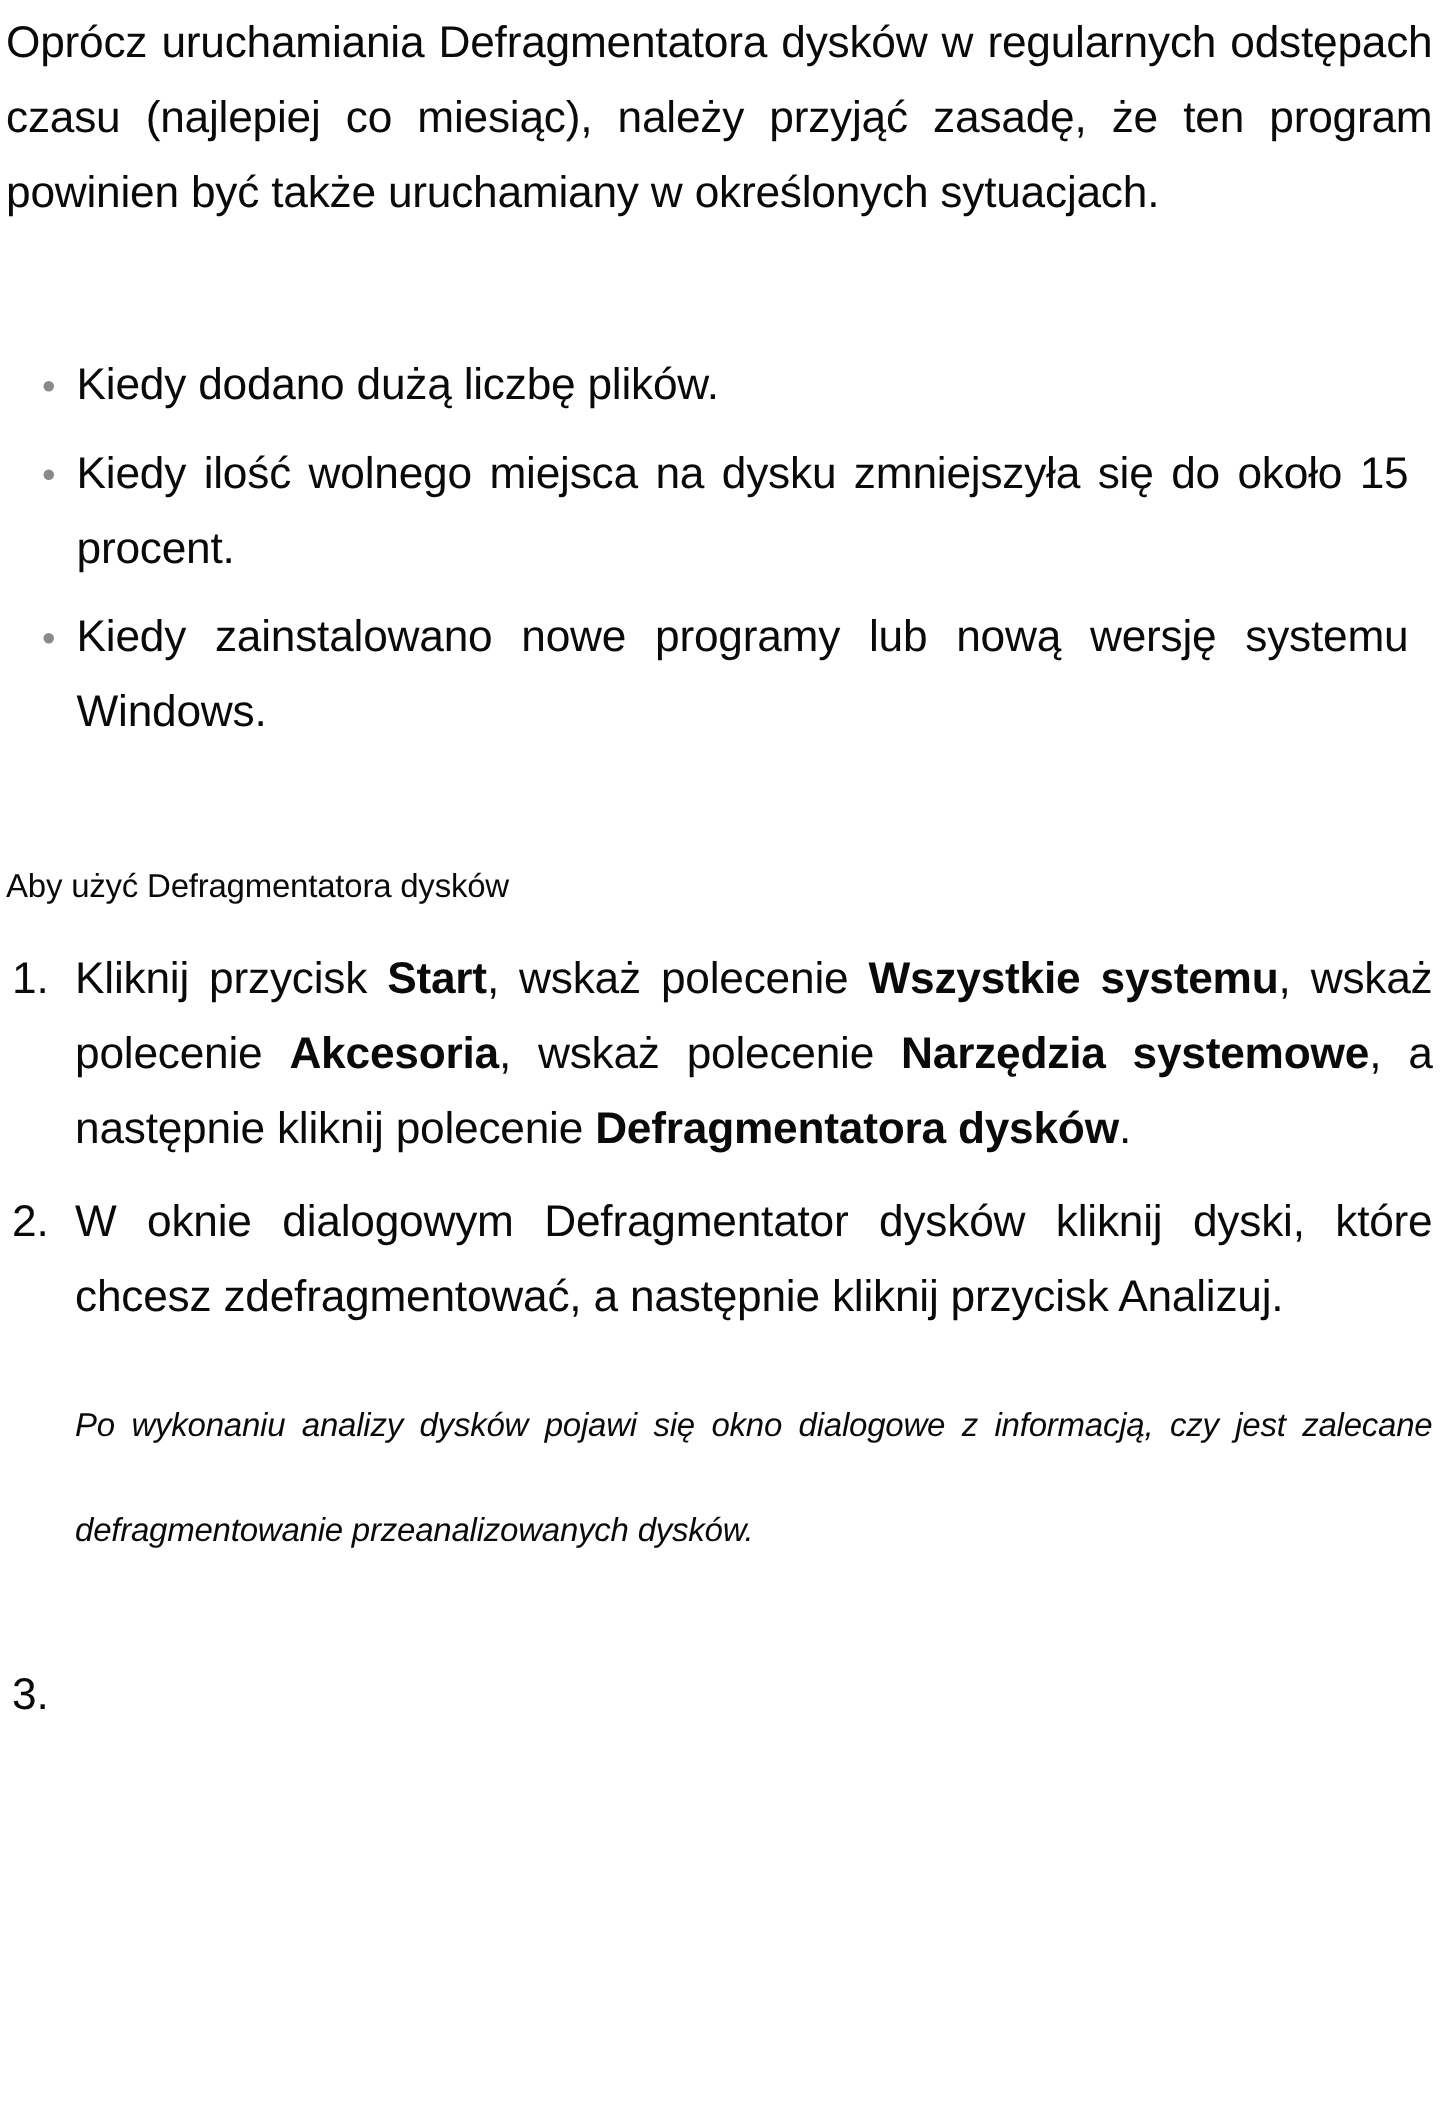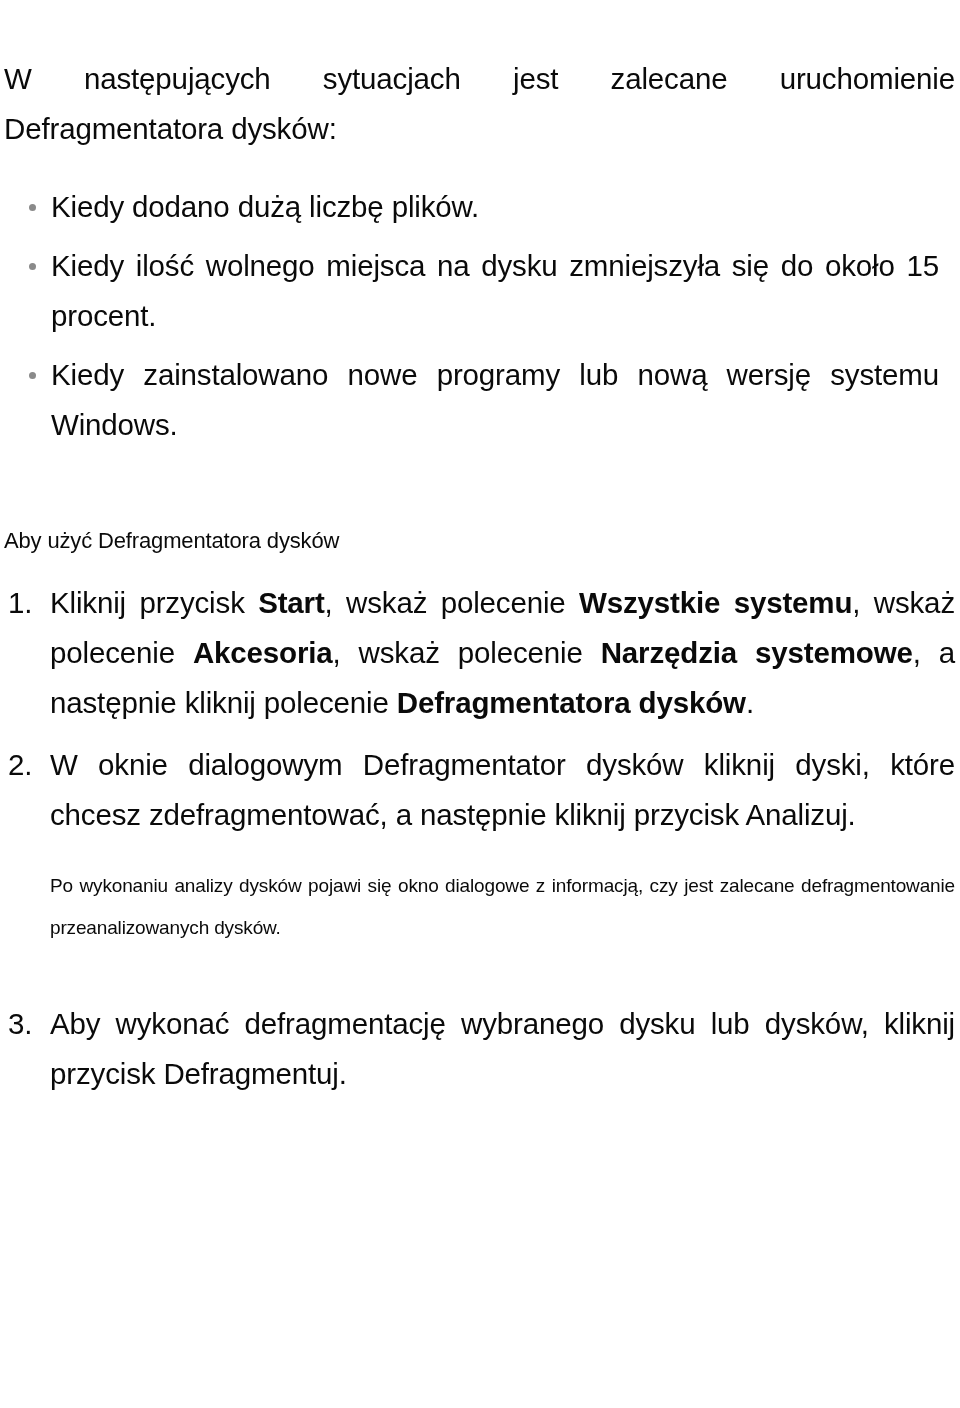--- a/index.html
+++ b/index.html
@@ -102,40 +102,41 @@
     position: absolute;
     left: 4px;
     top: 0;
     font-size: 29.5px;
     line-height: 50px;
   }
 
   
   .note {
     padding-left: 46px;
-    font-size: 19px;
-    line-height: 42px;
+    font-size: 22px;
+    line-height: 70px;
     text-align: justify;
     text-align-last: left;
     letter-spacing: -0.15px;
     margin: 0;
+    font-style: italic;
   }
 
   b, strong { font-weight: bold; }
 </style>
 </head>
 <body>
 
 <div class="page">
   <div class="doc-body">
 
+    <p class="para last-line-left">Oprócz uruchamiania Defragmentatora dysków w regularnych odstępach czasu (najlepiej co miesiąc), należy przyjąć zasadę, że ten program powinien być także uruchamiany w określonych sytuacjach.</p>
 
     <div class="gap-lg"></div>
 
-    <p class="para last-line-left">W następujących sytuacjach jest zalecane uruchomienie Defragmentatora dysków:</p>
 
     <div class="gap-sm"></div>
 
     <ul class="bullet-list">
       <li class="bullet-item">
         <span class="bullet-dot"></span>
         <span>Kiedy dodano dużą liczbę plików.</span>
       </li>
       <li class="bullet-item">
         <span class="bullet-dot"></span>
@@ -171,21 +172,20 @@
 
       <p class="note">Po wykonaniu analizy dysków pojawi się okno dialogowe z informacją, czy jest zalecane defragmentowanie przeanalizowanych dysków.</p>
 
       <div class="gap-md"></div>
 
 
       <div class="gap-md"></div>
 
       <div class="step">
         <span class="step-num">3.</span>
-        <span class="step-text"><span>Aby wykonać defragmentację wybranego dysku lub dysków, kliknij przycisk Defragmentuj.</span></span>
       </div>
 
       <div class="gap-md"></div>
 
     </div>
 
   </div>
 </div>
 
 </body></html>

